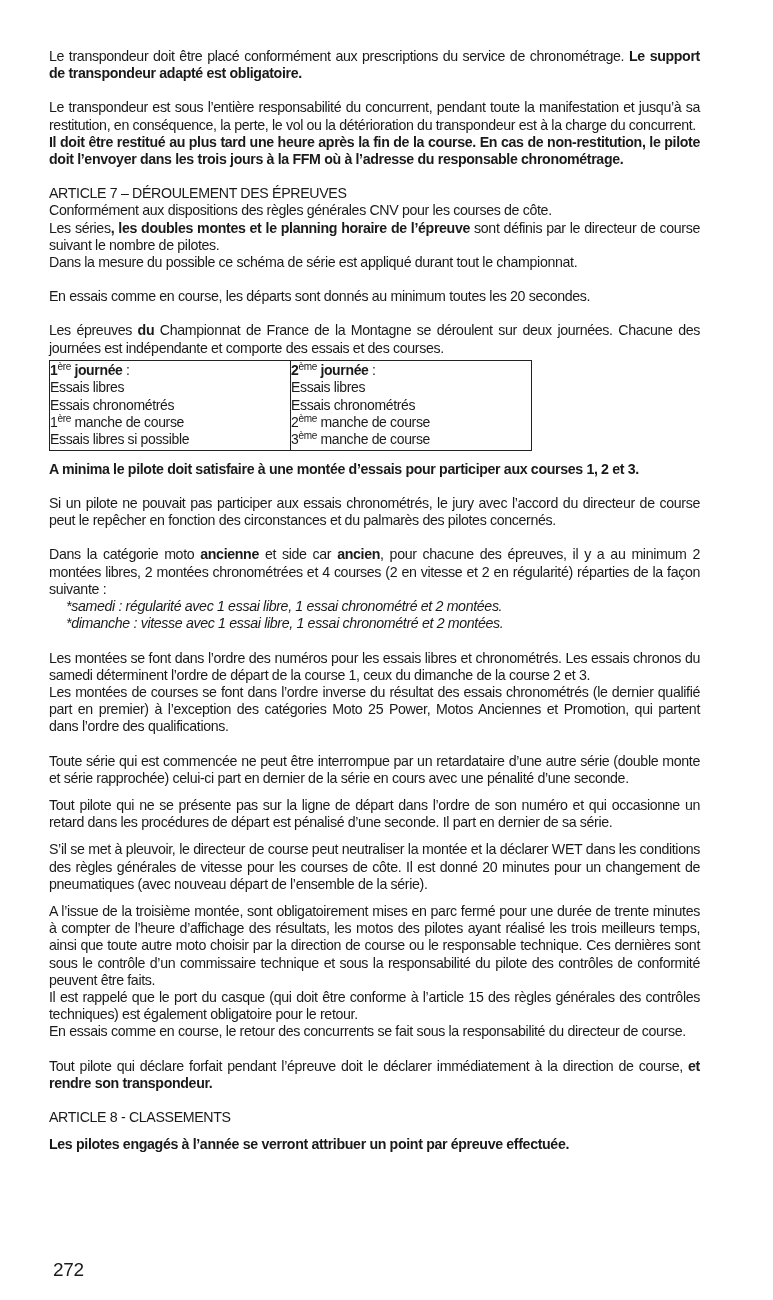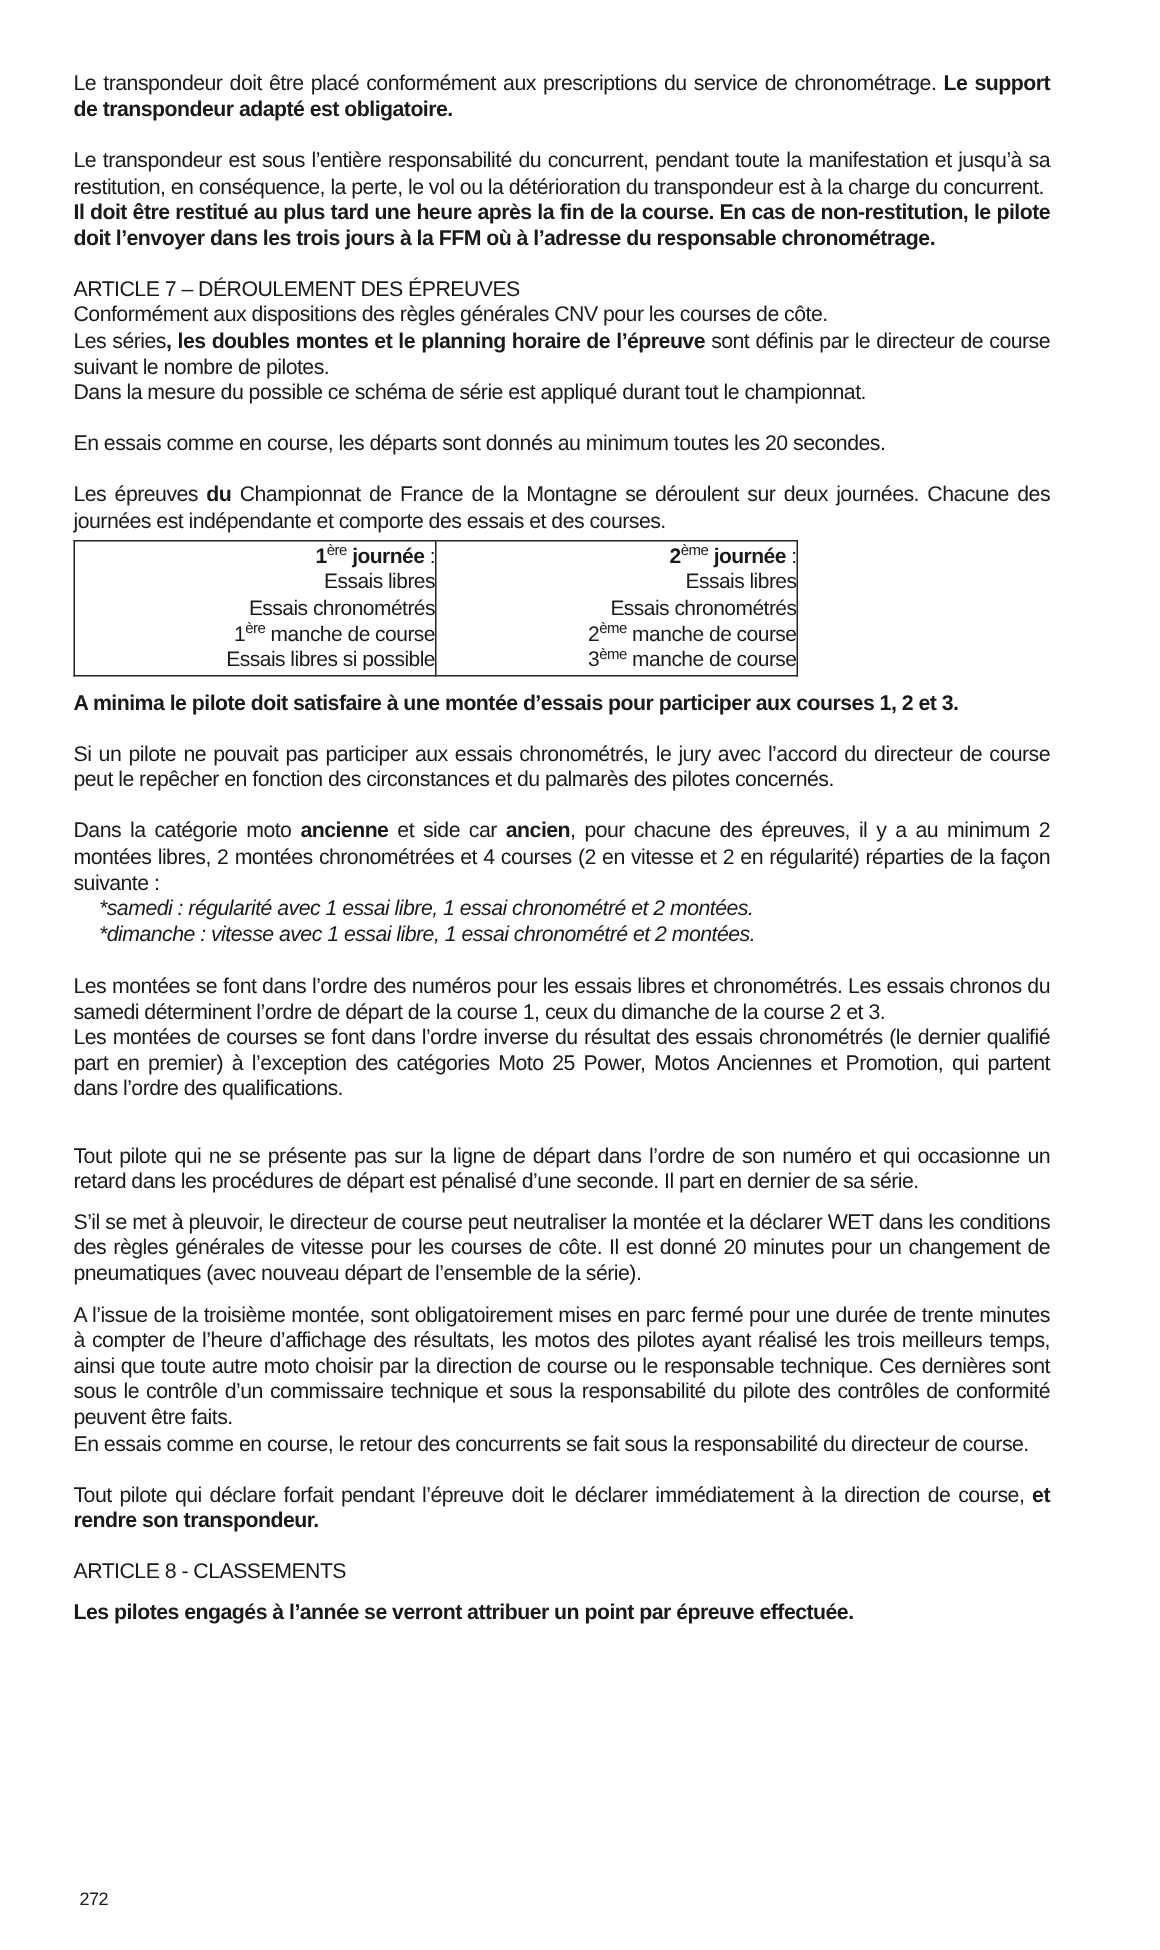--- a/index.html
+++ b/index.html
@@ -18,27 +18,27 @@
   .gap { height: 17px; }
   .gap-sm { height: 10px; }
   b, .b { font-weight: bold; }
   h2 { margin: 0; font-size: 14.2px; font-weight: normal; line-height: 17.2px; }
   .indent { padding-left: 17px; text-align: right; font-style: italic; }
   table.days {
     border-collapse: collapse; width: 483px; margin: 3px 0 0 0;
     font-size: 14px; line-height: 17.4px;
   }
   table.days td {
-    border: 1.5px solid #222; width: 50%; text-align: right; vertical-align: top;
+    border: 1.5px solid #222; width: 50%; text-align: left; vertical-align: top;
     padding: 1px 0 1px 0;
   }
   table.days sup { font-size: 10px; line-height: 0; vertical-align: 5px; }
   .pageno {
     position: absolute; left: 53px; top: 1259px;
-    font-size: 12px; letter-spacing: -0.3px;
+    font-size: 19px; letter-spacing: -0.3px;
   }
 </style>
 </head>
 <body>
 
 <div class="page">
 
   <p><span>Le transpondeur doit être placé conformément aux prescriptions du service de chronométrage. </span><b>Le support de transpondeur adapté est obligatoire.</b></p>
   <div class="gap"></div>
 
@@ -86,29 +86,31 @@
 
   <p><span>Dans la catégorie moto </span><b>ancienne</b><span> et side car </span><b>ancien</b><span>, pour chacune des épreuves, il y a au minimum 2 montées libres, 2 montées chronométrées et 4 courses (2 en vitesse et 2 en régularité) réparties de la façon suivante :</span></p>
   <p class="indent">*samedi : régularité avec 1 essai libre, 1 essai chronométré et 2 montées.</p>
   <p class="indent">*dimanche : vitesse avec 1 essai libre, 1 essai chronométré et 2 montées.</p>
   <div class="gap"></div>
 
   <p>Les montées se font dans l’ordre des numéros pour les essais libres et chronométrés. Les essais chronos du samedi déterminent l’ordre de départ de la course 1, ceux du dimanche de la course 2 et 3.</p>
   <p>Les montées de courses se font dans l’ordre inverse du résultat des essais chronométrés (le dernier qualifié part en premier) à l’exception des catégories Moto 25 Power, Motos Anciennes et Promotion, qui partent dans l’ordre des qualifications.</p>
   <div class="gap"></div>
 
+  <p>Toute série qui est commencée ne peut être interrompue par un retardataire d’une autre série (double monte et série rapprochée) celui-ci part en dernier de la série en cours avec une pénalité d’une seconde.</p>
   <div class="gap-sm"></div>
 
   <p>Tout pilote qui ne se présente pas sur la ligne de départ dans l’ordre de son numéro et qui occasionne un retard dans les procédures de départ est pénalisé d’une seconde. Il part en dernier de sa série.</p>
   <div class="gap-sm"></div>
 
   <p>S’il se met à pleuvoir, le directeur de course peut neutraliser la montée et la déclarer WET dans les conditions des règles générales de vitesse pour les courses de côte. Il est donné 20 minutes pour un changement de pneumatiques (avec nouveau départ de l’ensemble de la série).</p>
   <div class="gap-sm"></div>
 
   <p>A l’issue de la troisième montée, sont obligatoirement mises en parc fermé pour une durée de trente minutes à compter de l’heure d’affichage des résultats, les motos des pilotes ayant réalisé les trois meilleurs temps, ainsi que toute autre moto choisir par la direction de course ou le responsable technique. Ces dernières sont sous le contrôle d’un commissaire technique et sous la responsabilité du pilote des contrôles de conformité peuvent être faits.</p>
+  <p>Il est rappelé que le port du casque (qui doit être conforme à l’article 15 des règles générales des contrôles techniques) est également obligatoire pour le retour.</p>
   <p>En essais comme en course, le retour des concurrents se fait sous la responsabilité du directeur de course.</p>
   <div class="gap"></div>
 
   <p><span>Tout pilote qui déclare forfait pendant l’épreuve doit le déclarer immédiatement à la direction de course, </span><b>et rendre son transpondeur.</b></p>
   <div class="gap"></div>
 
   <h2>ARTICLE 8 - CLASSEMENTS</h2>
   <div class="gap-sm"></div>
   <p class="b">Les pilotes engagés à l’année se verront attribuer un point par épreuve effectuée.</p>
 </div>

